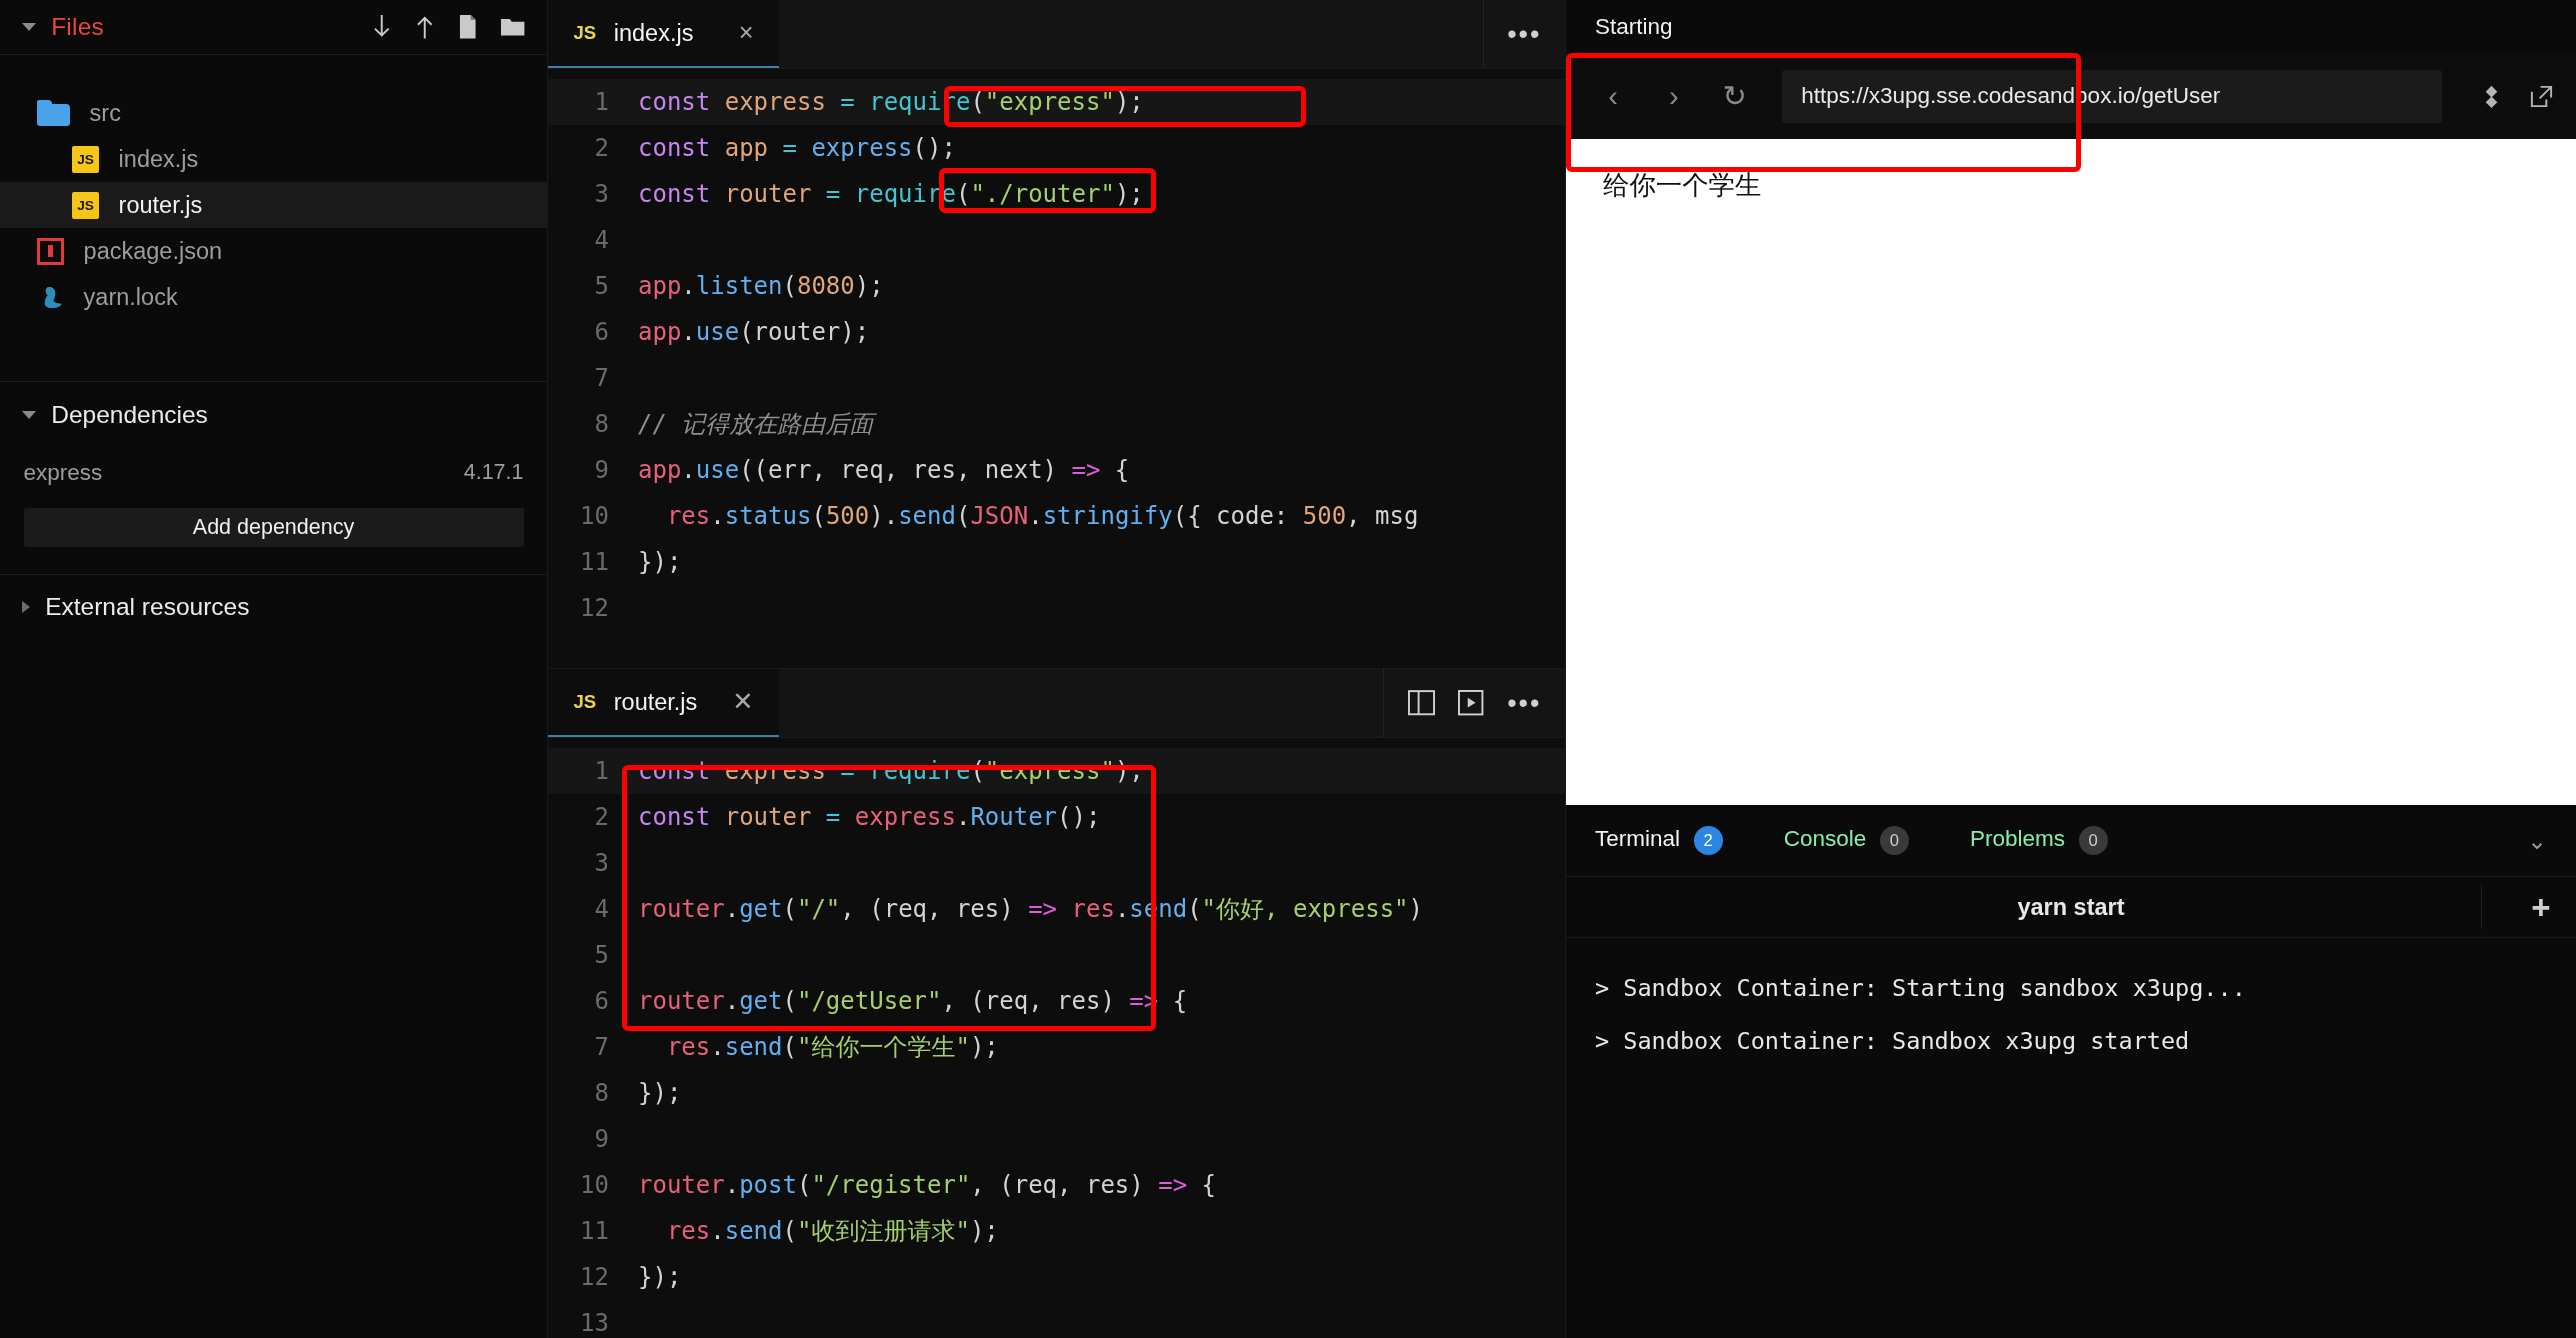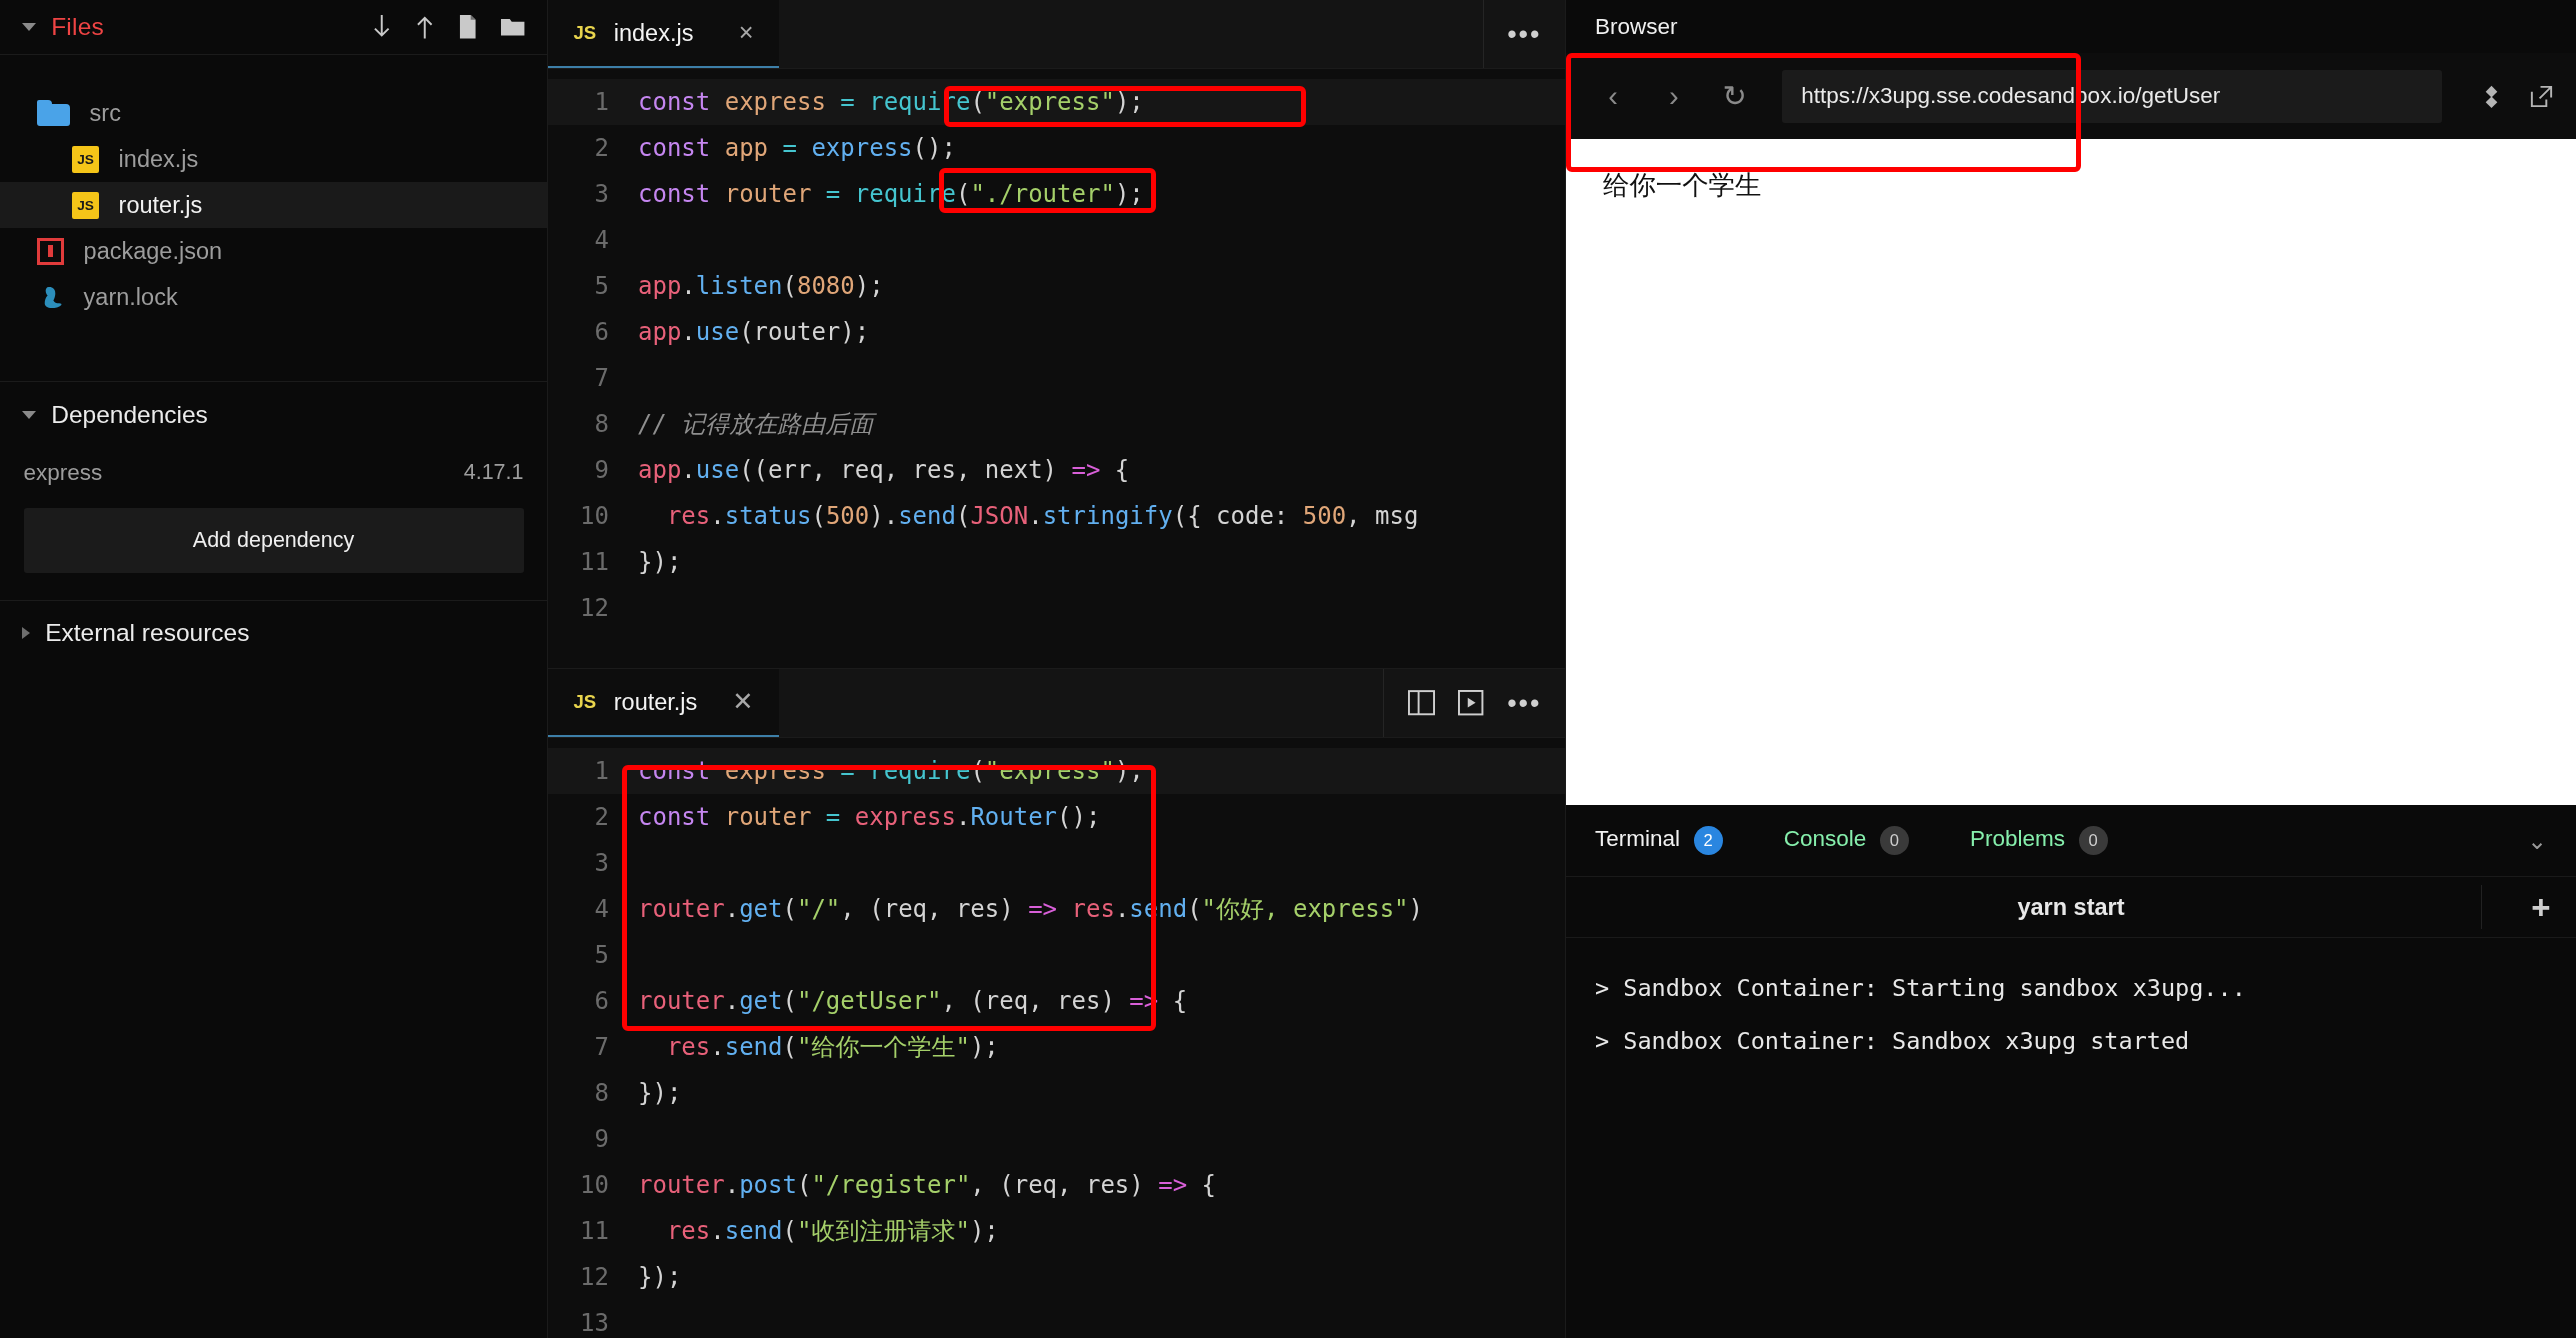--- a/index.html
+++ b/index.html
@@ -79,21 +79,21 @@
     cursor: pointer;
   }
   .sb-sec-title { color: #ececec; font-size: 24.5px; }
   .dep-row {
     display: flex; align-items: center; padding: 0 23.5px;
     height: 51px;
   }
   .dep-name { color: #9d9d9d; font-size: 22.5px; }
   .dep-ver { margin-left: auto; color: #9d9d9d; font-size: 21.5px; }
   .add-dep-btn {
-    margin: 9.8px 23.5px 27px 23.5px; height: 65px;
+    margin: 9.8px 23.5px 27px 23.5px; height: 39px;
     background: #1b1b1b; color: #f0f0f0; font-size: 21.5px;
     display: flex; align-items: center; justify-content: center;
     border: none; cursor: pointer; border-radius: 2.9px; width: calc(100% - 47px);
     font-family: "Liberation Sans", sans-serif;
   }
 
   
   .editor-col {
     width: 1018px; flex: 0 0 1018px; height: 1339px;
     display: flex; flex-direction: column; background: #0d0d0d;
@@ -364,21 +364,21 @@
           <div class="cline"><span class="lno">13</span><span class="ctext"></span></div>
         </div>
       <div class="anno" style="left: 74px; top: 96px; width: 534px; height: 266px; border-color: rgb(255, 0, 0);"></div>
     </div>
   </div>
 
   <div class="right-col">
 
     <div class="browser-pane">
       <div class="browser-head">
-        <span>Browser</span>
+        <span>Starting</span>
       </div>
       <div class="browser-body">
         <div class="url-bar">
           <span class="nav-btn">‹</span>
           <span class="nav-btn">›</span>
           <span class="nav-btn">↻</span>
           <input class="url-input" value="https://x3upg.sse.codesandbox.io/getUser" style="">
           <span class="url-extra">
             <span class="url-ic">
               <svg width="29" height="29" viewBox="0 0 30 30">

